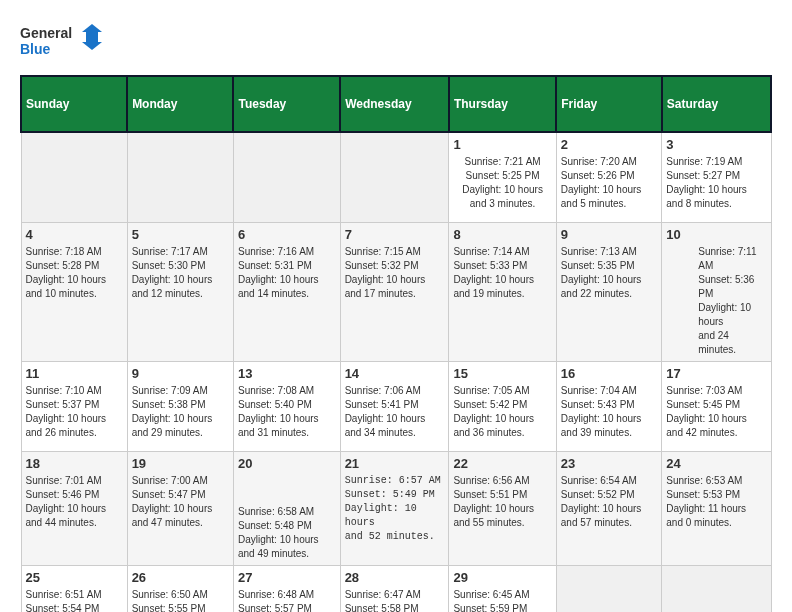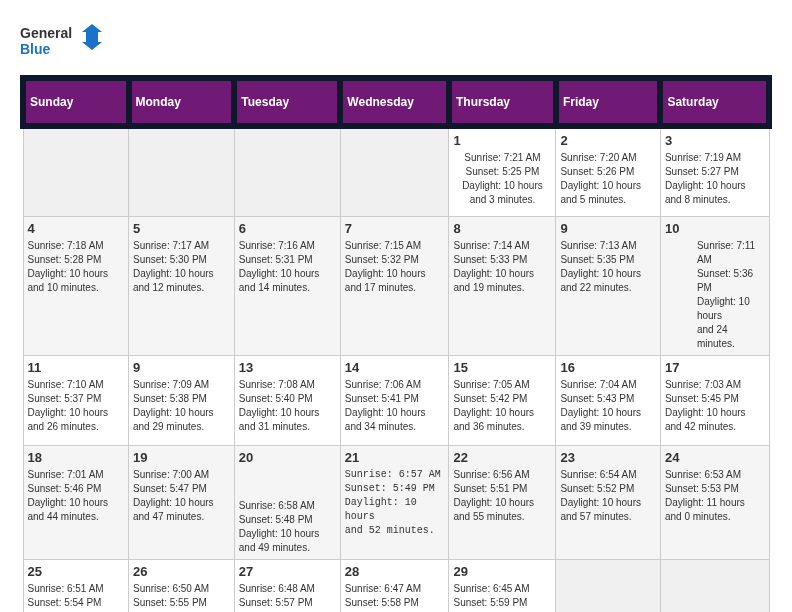--- a/index.html
+++ b/index.html
@@ -32,27 +32,27 @@
     .location {
       font-size: 14px;
       color: #555;
     }
     table {
       width: 100%;
       border-collapse: collapse;
       font-size: 11px;
     }
     thead tr th {
-      background-color: #701a75;
+      background-color: #15803d;
       color: white;
-      padding: 14px 4px;
+      padding: 20px 4px;
       text-align: left;
       font-size: 12px;
       font-weight: bold;
-      border: 6px solid #0f172a;
+      border: 2px solid #0f172a;
     }
     tbody tr td {
       border: 1px solid #ccc;
       vertical-align: top;
       padding: 4px;
       height: 90px;
       width: 113px;
     }
     .day-number {
       font-size: 13px;

